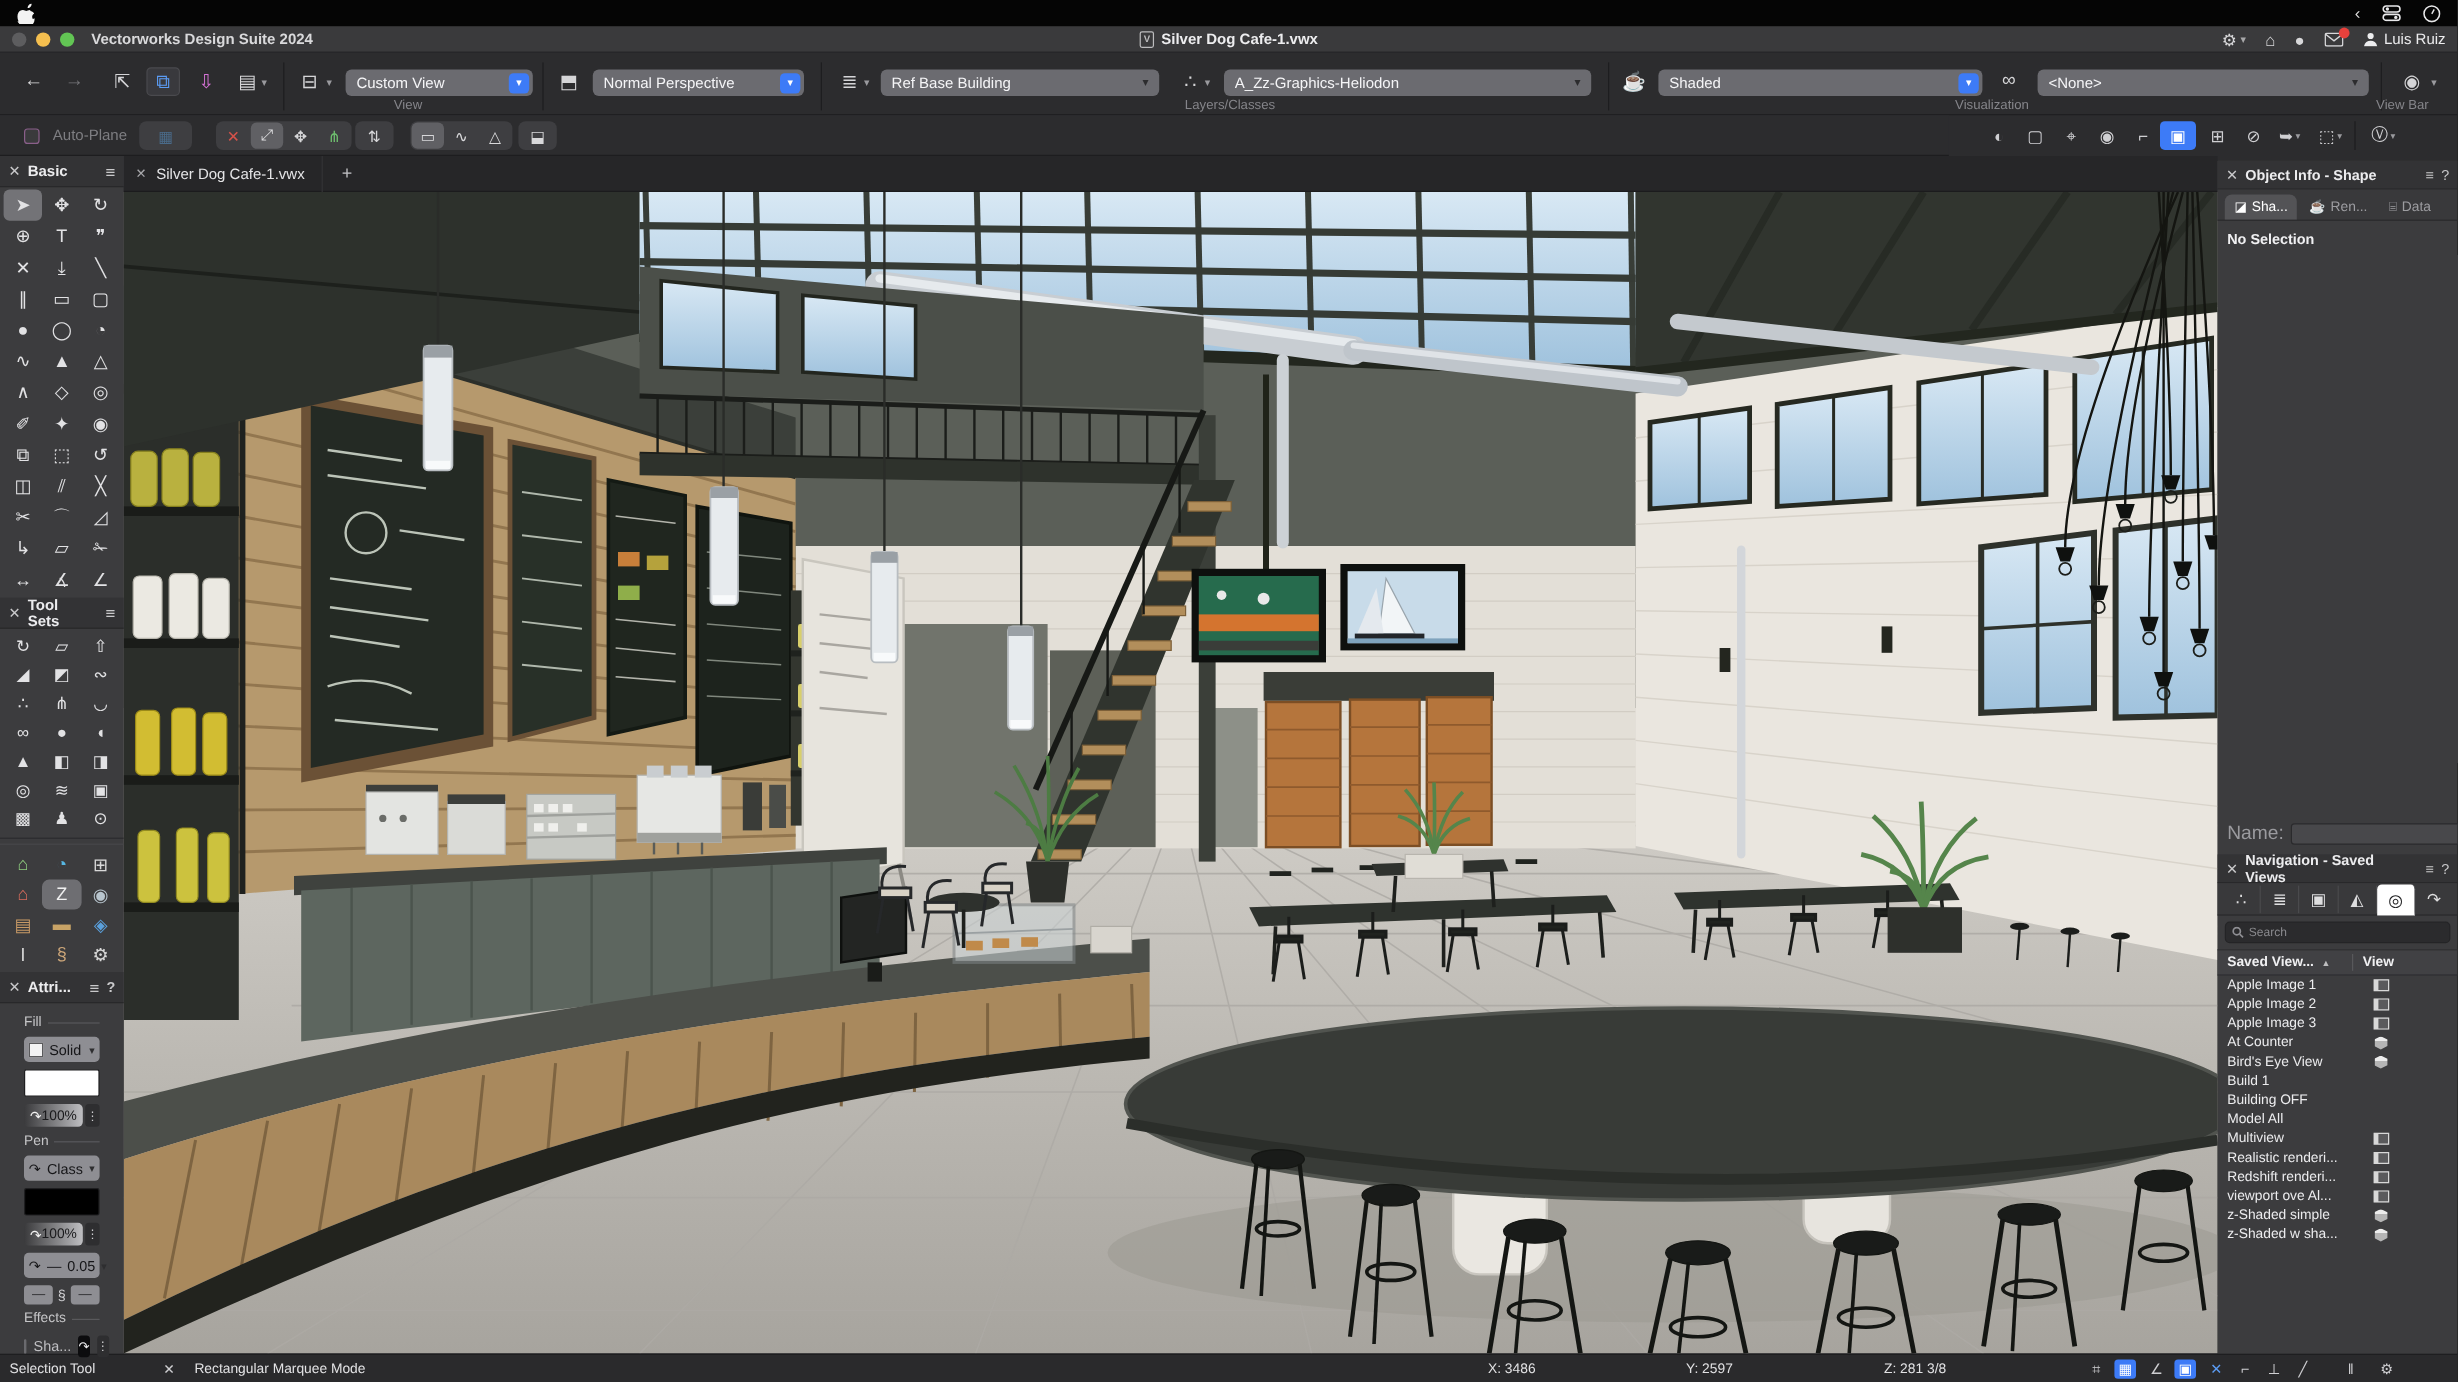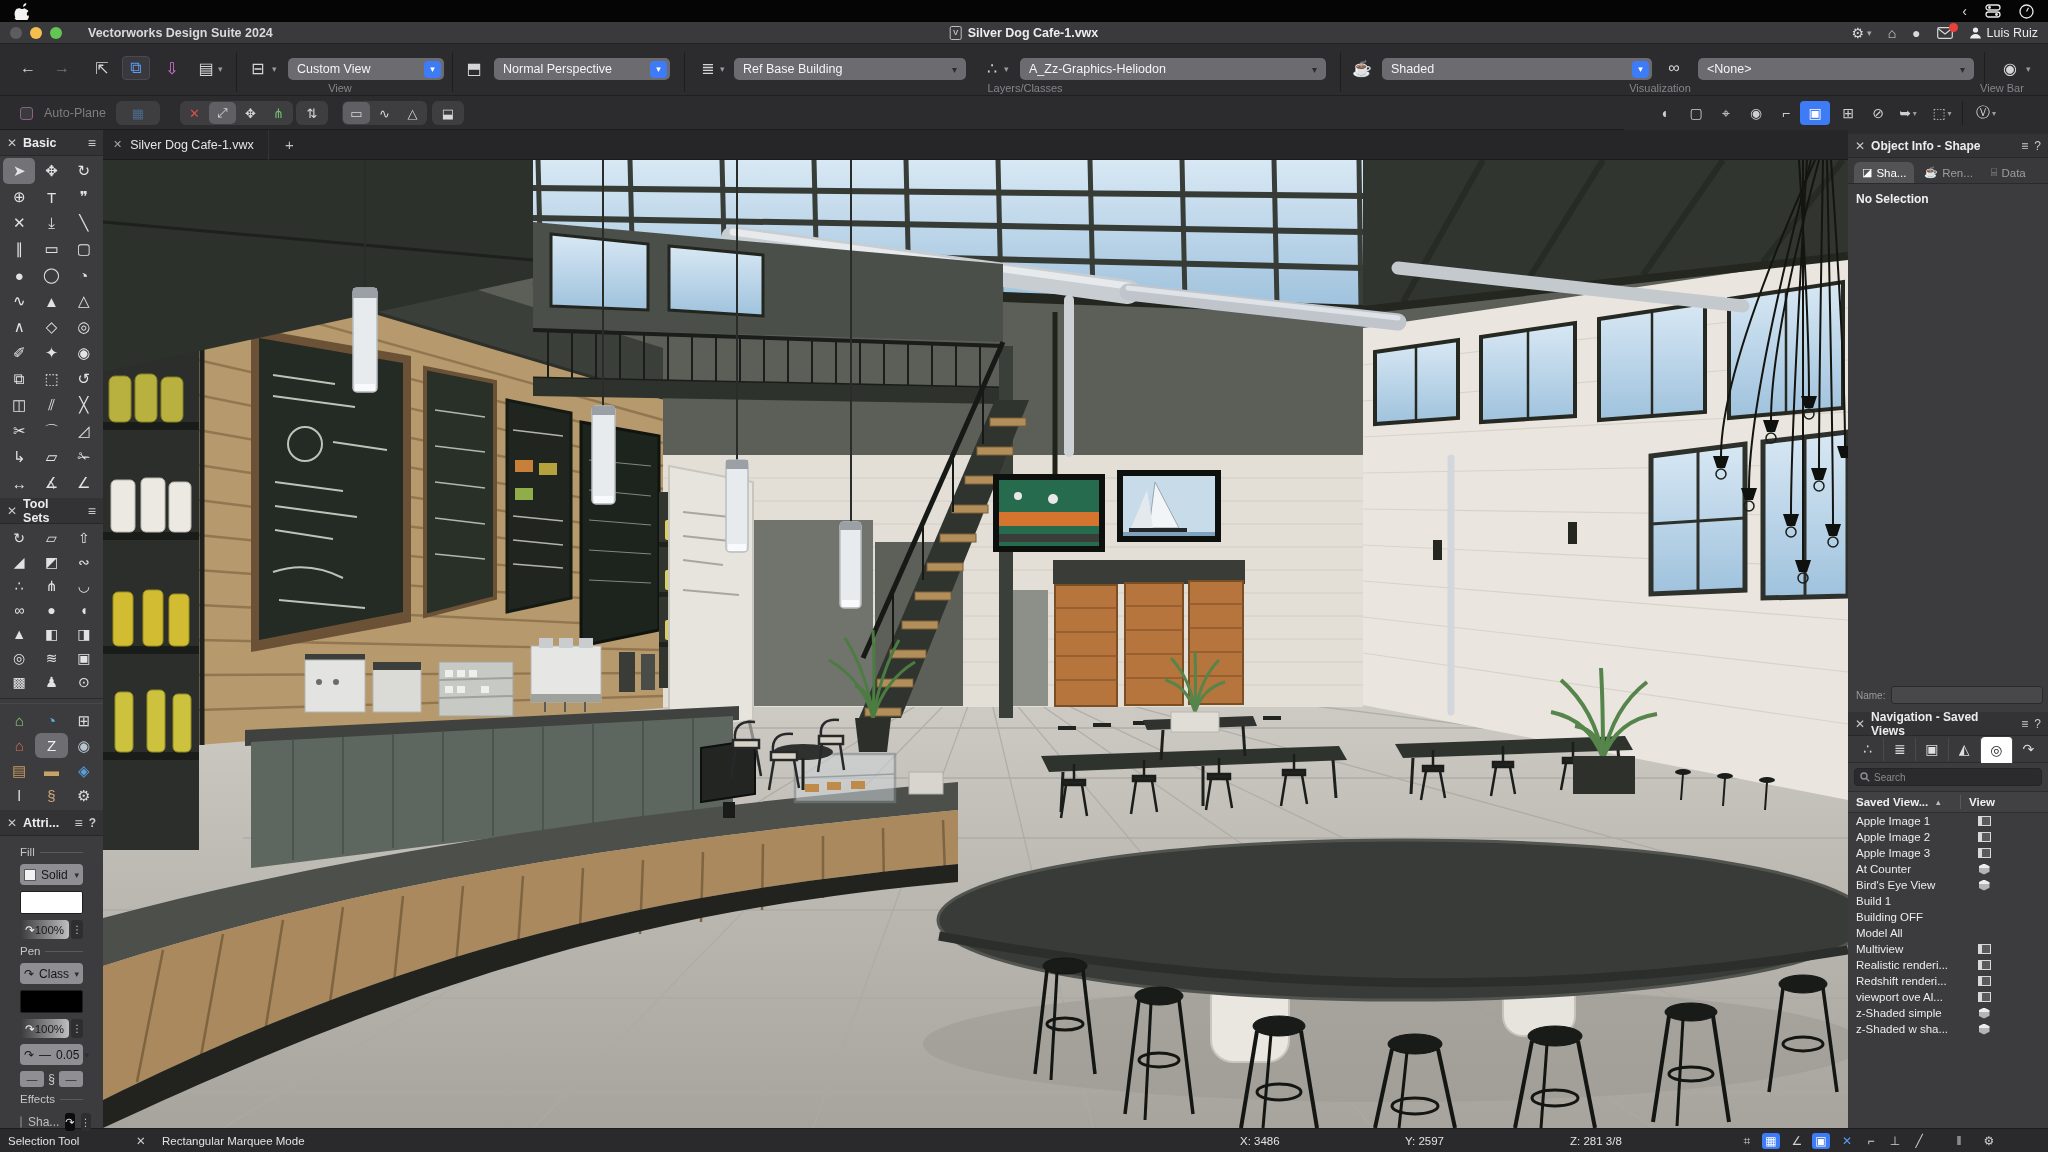--- a/index.html
+++ b/index.html
@@ -14,21 +14,21 @@
   .mitem.bold { font-weight:bold; }
   .menubar-right { margin-left:auto; display:flex; align-items:center; gap:18px; color:#e8e8ea; }
   .mb-chev { font-size:14px; color:#dcdcdc; }
 
   
   .titlebar { position:absolute; left:0; top:22px; width:2048px; height:22px; background:#3a3a3c; border-bottom:1px solid #232325; display:flex; align-items:center; padding:0 10px; font-size:12.5px; }
   .tl { width:12px; height:12px; border-radius:50%; margin-right:8px; }
   .tl.close { background:#5d5d5f; }
   .tl.min { background:#f5bf4f; }
   .tl.max { background:#62c554; }
-  .app-title { margin-left:18px; color:#d9d9db; font-weight:bold; }
+  .app-title { margin-left:6px; color:#d9d9db; font-weight:bold; }
   .doc-center { position:absolute; left:50%; transform:translateX(-50%); display:flex; align-items:center; gap:6px; color:#ededef; font-weight:bold; }
   .doc-ico { width:12px; height:14px; border:1px solid #bdbdbf; border-radius:2px; font-size:8px; line-height:12px; text-align:center; color:#bdbdbf; font-weight:bold; }
   .title-right { margin-left:auto; display:flex; align-items:center; gap:16px; }
   .ti { position:relative; color:#d8d8da; font-size:14px; display:flex; align-items:center; gap:3px; }
   .ti .chev { font-size:9px; color:#a8a8aa; }
   .badge { position:absolute; right:-5px; top:-4px; width:9px; height:9px; background:#e8413c; border-radius:50%; }
   .user { display:flex; align-items:center; gap:5px; color:#ececee; font-size:12.5px; }
 
   
   .viewbar { position:absolute; left:0; top:44px; width:2048px; height:52px; background:#2c2c2e; border-bottom:1px solid #1f1f21; }
@@ -116,21 +116,21 @@
   .rp-head { height:24px; background:#333335; border-bottom:1px solid #28282a; display:flex; align-items:center; gap:6px; padding:0 7px; font-size:12px; font-weight:bold; color:#ececee; }
   .rp-head .x,.rp-head .menu,.rp-head .help { color:#c9c9cb; font-weight:normal; }
   .rp-head .sp { flex:1; }
   .oi-tabs { display:flex; align-items:flex-end; height:26px; padding:2px 6px 0; gap:2px; border-bottom:1px solid #2a2a2c; background:#39393b; }
   .oi-tab { display:flex; align-items:center; gap:4px; font-size:11.5px; color:#9d9da1; padding:4px 8px; border-radius:6px 6px 0 0; }
   .oi-tab.sel { background:#535356; color:#fff; }
   .oi-tab .ig { font-size:11px; }
   .oi-body { padding:8px; font-size:12px; font-weight:bold; color:#f0f0f2; }
   .oi-spacer { height:468px; }
   .name-row { display:flex; align-items:center; gap:6px; padding:4px 8px 8px; }
-  .name-row label { font-size:10px; color:#9a9a9e; }
+  .name-row label { font-size:16px; color:#9a9a9e; }
   .name-row input { flex:1; height:18px; background:#48484b; border:1px solid #2a2a2c; border-radius:3px; color:#e8e8ea; font-size:11px; padding:0 4px; }
   .nav-icons { display:flex; align-items:center; height:27px; background:#39393b; border-bottom:1px solid #2a2a2c; padding:0 4px; }
   .nav-ic { flex:1; height:23px; display:flex; align-items:center; justify-content:center; font-size:14px; color:#dededf; border-right:1px solid #4a4a4d; }
   .nav-ic:last-child { border-right:none; }
   .nav-ic.sel { background:#fff; color:#1d1d1f; border-radius:4px 4px 0 0; height:26px; margin-top:1px; }
   .search-row { padding:5px 6px; }
   .search-box { height:18px; background:#2b2b2d; border:1px solid #242426; border-radius:4px; display:flex; align-items:center; gap:4px; padding:0 5px; }
   .search-box input { flex:1; background:transparent; border:none; outline:none; color:#cfcfd2; font-size:10px; }
   .search-box input::placeholder { color:#8a8a8e; }
   .col-head { height:22px; background:#414144; border-top:1px solid #2e2e30; border-bottom:1px solid #2e2e30; display:flex; align-items:center; font-size:11.5px; font-weight:bold; color:#f0f0f2; padding:0 8px; }

